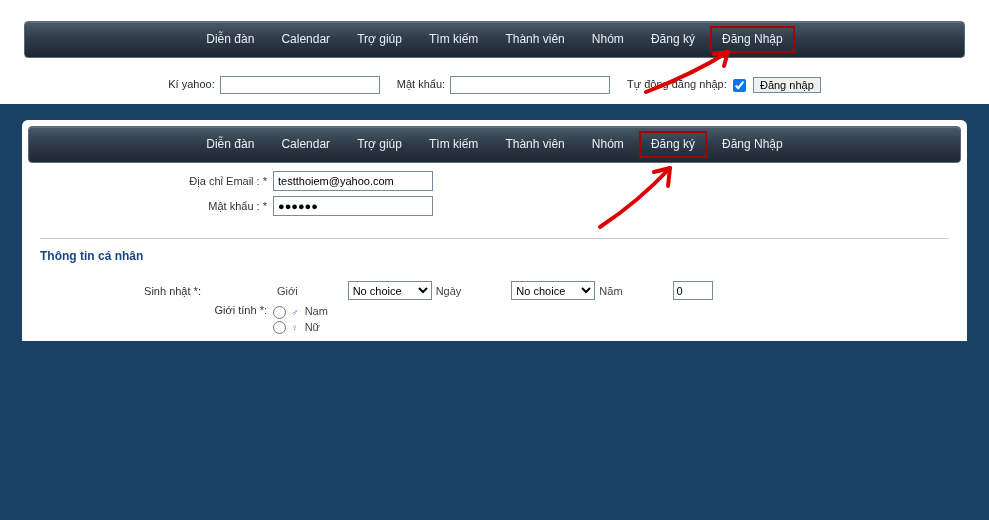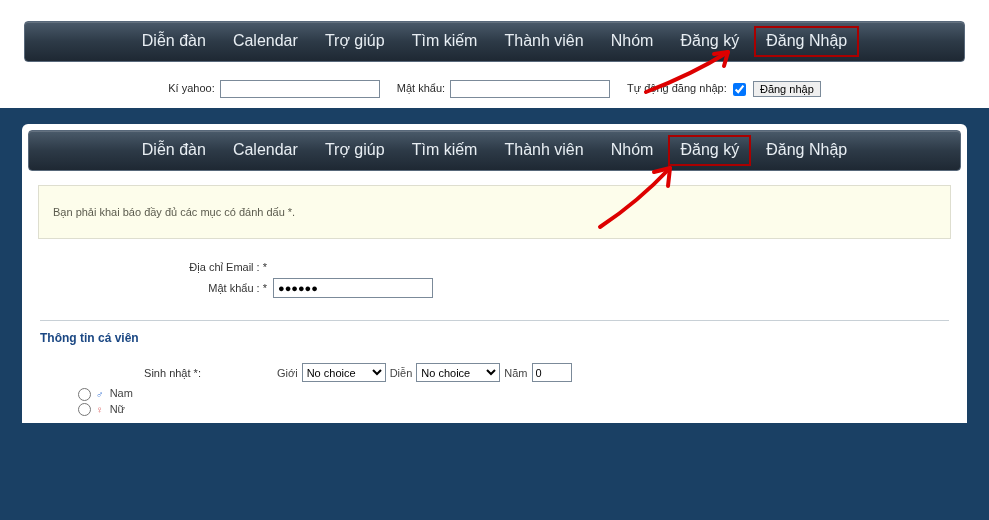--- a/index.html
+++ b/index.html
@@ -22,21 +22,21 @@
     border-radius: 4px;
     margin: 20px 24px 8px 24px;
     padding: 9px 0;
     text-align: center;
     box-shadow: inset 0 1px 0 rgba(255,255,255,0.15);
   }
   .nav-item {
     display: inline-block;
     padding: 0 12px;
     color: #e8eef3;
-    font-size: 16px;
+    font-size: 12px;
     text-decoration: none;
     cursor: pointer;
   }
   .nav-hl-red {
     border: 2px solid #aa0000;
     padding: 4px 10px 5px 10px;
     margin: -5px 0;
   }
   .login-row {
     background: #fff;
@@ -115,20 +115,21 @@
     margin: 10px 0 18px 12px;
   }
   .birth-row { margin-left: 50px; display:flex; align-items:center; }
   .birth-row .lbl { width:195px; text-align:center; padding-right:6px; font-size:11px; color:#333;}
   .birth-row span.sub { margin: 0 4px 0 4px; font-size:11px; color:#444;}
   .birth-row select, .birth-row input[type="text"] {
     border: 1px solid #7b8a99;
     font-size: 11px;
     height: 19px;
     background: #fff;
+    margin-left: 46px;
   }
   .birth-row select { width: 84px; }
   .birth-row input[type="text"] { width: 40px; padding:1px 3px;}
   .gender-row { margin: 4px 0 0 50px; display:flex; }
   .gender-row .lbl { width:195px; text-align:right; padding-right:6px; font-size:11px; color:#333;}
   .gender-opts { font-size:11px; color:#444; }
   .gender-opts div { line-height:15px; }
   .gender-opts input { vertical-align:middle; margin-right:2px;}
   .g-icon { font-size:10px; margin-right:3px; vertical-align:middle;}
   .mars { color:#2a6ad0; }
@@ -173,45 +174,46 @@
       <a class="nav-item">Diễn đàn</a>
       <a class="nav-item">Calendar</a>
       <a class="nav-item">Trợ giúp</a>
       <a class="nav-item">Tìm kiếm</a>
       <a class="nav-item">Thành viên</a>
       <a class="nav-item">Nhóm</a>
       <a class="nav-item nav-hl-red">Đăng ký</a>
       <a class="nav-item">Đăng Nhập</a>
     </div>
 
-    <div class="notice">Bạn phải khai báo đầy đủ các mục có đánh dấu *.</div>
 
     <div class="form-row">
       <div class="form-label">Địa chỉ Email : *</div>
+      <input class="form-input" value="testthoiem@yahoo.com" style="">
     </div>
     <div class="form-row">
       <div class="form-label">Mật khẩu : *</div>
       <input class="form-input" type="text" value="●●●●●●" style="">
     </div>
 
     <hr class="hr-line">
 
-    <div class="section-title">Thông tin cá viên</div>
+    <div class="section-title">Thông tin cá nhân</div>
 
     <div class="birth-row">
       <div class="lbl">Sinh nhật *:</div>
       <span class="sub">Giới</span>
       <select><option>No choice</option></select>
-      <span class="sub">Diễn</span>
+      <span class="sub">Ngày</span>
       <select><option>No choice</option></select>
       <span class="sub">Năm</span>
       <input type="text" value="0" style="">
     </div>
 
     <div class="gender-row">
+      <div class="lbl">Giới tính *:</div>
       <div class="gender-opts">
         <div>
           <input type="radio" name="g" style="">
           <span class="g-icon mars">♂</span>
           <span>Nam</span>
         </div>
         <div>
           <input type="radio" name="g" style="">
           <span class="g-icon venus">♀</span>
           <span>Nữ</span>

